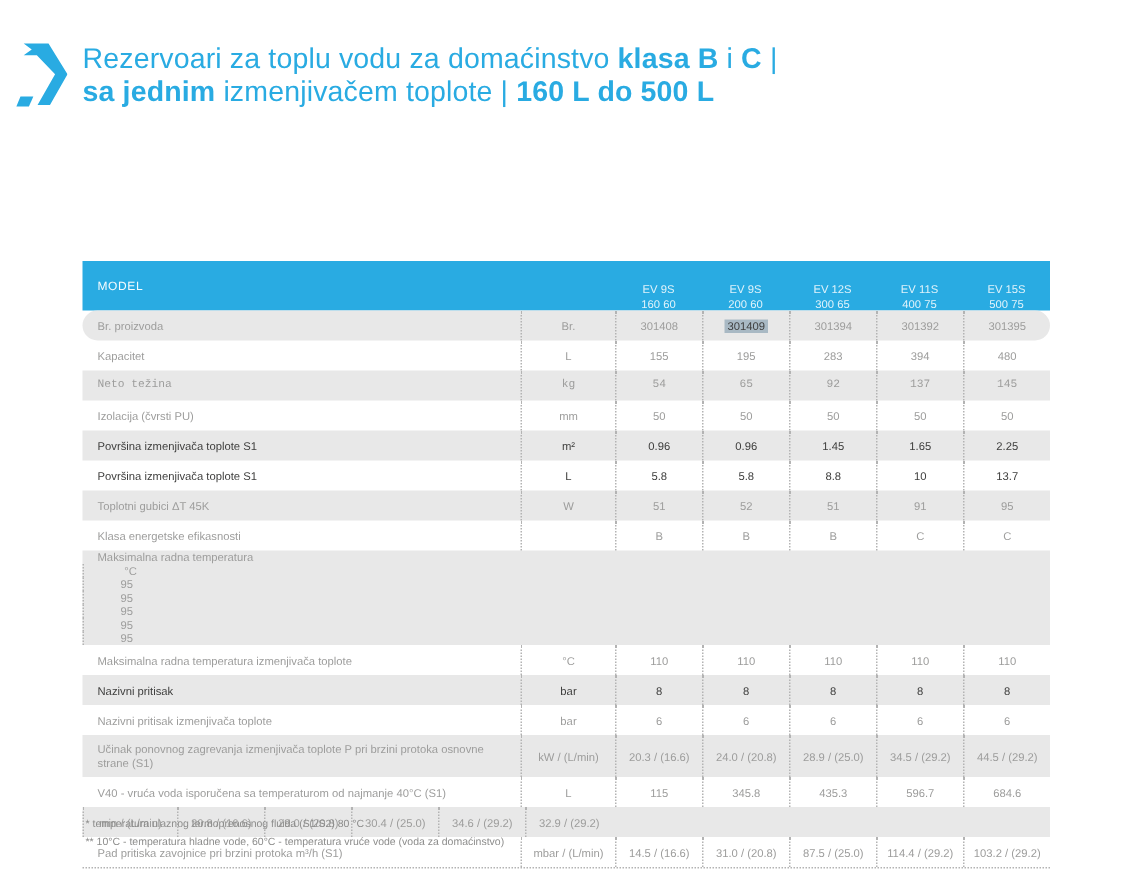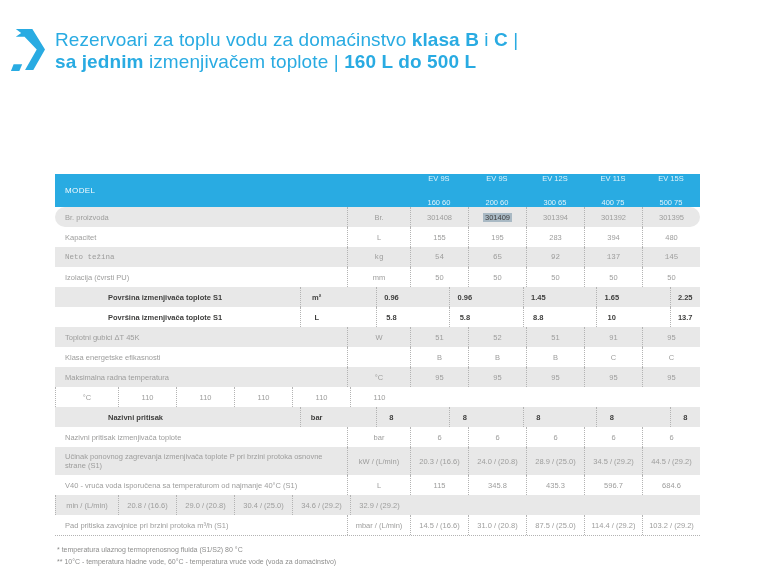--- a/index.html
+++ b/index.html
@@ -9,31 +9,31 @@
     -webkit-font-smoothing:antialiased;
   }
   
   .logo{position:absolute;left:8px;top:27px;width:37px;height:45px;color:#29abe2;}
   .title{position:absolute;left:55px;top:29px;font-size:19px;line-height:21.5px;color:#29abe2;letter-spacing:.1px;}
   .title b{font-weight:700;}
   
   .spec-table{position:absolute;left:55px;top:174px;width:645px;font-size:7.5px;}
   .thead{display:flex;height:33px;background:#29abe2;}
   .thead .lab{color:rgba(255,255,255,.95);font-size:8px;letter-spacing:.4px;}
-  .hcol{width:58px;display:flex;flex-direction:column;justify-content:space-between;align-items:center;
+  .hcol{width:58px;display:flex;flex-direction:column;justify-content:flex-end;align-items:center;
         color:rgba(255,255,255,.85);line-height:9.5px;text-align:center;}
   .trow{display:flex;min-height:20px;}
   .trow.tall{min-height:28px;}
   .trow.shade{background:#e8e8e8;}
   .cell{display:flex;align-items:center;box-sizing:border-box;}
   .lab{width:292px;padding-left:10px;padding-right:6px;color:#9d9d9c;}
   .unit{width:63px;justify-content:center;text-align:center;color:#9d9d9c;border-left:1px dotted #b3b3b3;}
   .val{width:58px;justify-content:center;text-align:center;color:#9d9d9c;border-left:1px dotted #b3b3b3;white-space:nowrap;}
   .thead .unit,.thead .val{border-left:none;color:rgba(255,255,255,.85);}
-  .trow.b .lab,.trow.b .unit,.trow.b .val{color:#3e3e3d;font-weight:700;margin-left:43px;}
+  .trow.b .lab,.trow.b .unit,.trow.b .val{color:#3e3e3d;font-weight:400;}
   #tbody{border-bottom:1px dotted #b3b3b3;}
   .selected{background:#a9b9c4;color:#3f3f3f;padding:0 2px;}
   
   .footnotes{position:absolute;left:57px;top:544px;font-size:7px;line-height:12px;color:#8d8d8c;}
 </style>
 </head>
 <body>
 
 <svg class="logo" viewBox="0 0 38 46" aria-hidden="true" style="color: rgb(41, 171, 226);">
   <path fill="currentColor" d="M8,2 L25,2 L38,23 L26,44 L17.5,44 L29.5,23 L17,10 L8,10 L13.5,6 Z"></path>
@@ -218,40 +218,41 @@
         <div class="cell val">
           <span>B</span>
         </div>
         <div class="cell val">
           <span>C</span>
         </div>
         <div class="cell val">
           <span>C</span>
         </div>
       </div>
-      <div class="trow shade" style="background: rgb(232, 232, 232);">
+      <div class="trow shade" style="background: rgb(232, 232, 232); flex-direction: column;">
         <div class="cell lab">Maksimalna radna temperatura</div>
         <div class="cell unit">°C</div>
         <div class="cell val">
           <span>95</span>
         </div>
         <div class="cell val">
           <span>95</span>
         </div>
         <div class="cell val">
           <span>95</span>
         </div>
         <div class="cell val">
           <span>95</span>
         </div>
         <div class="cell val">
           <span>95</span>
         </div>
       </div>
       <div class="trow">
+        <div class="cell lab">Maksimalna radna temperatura izmenjivača toplote</div>
         <div class="cell unit">°C</div>
         <div class="cell val">
           <span>110</span>
         </div>
         <div class="cell val">
           <span>110</span>
         </div>
         <div class="cell val">
           <span>110</span>
         </div>

